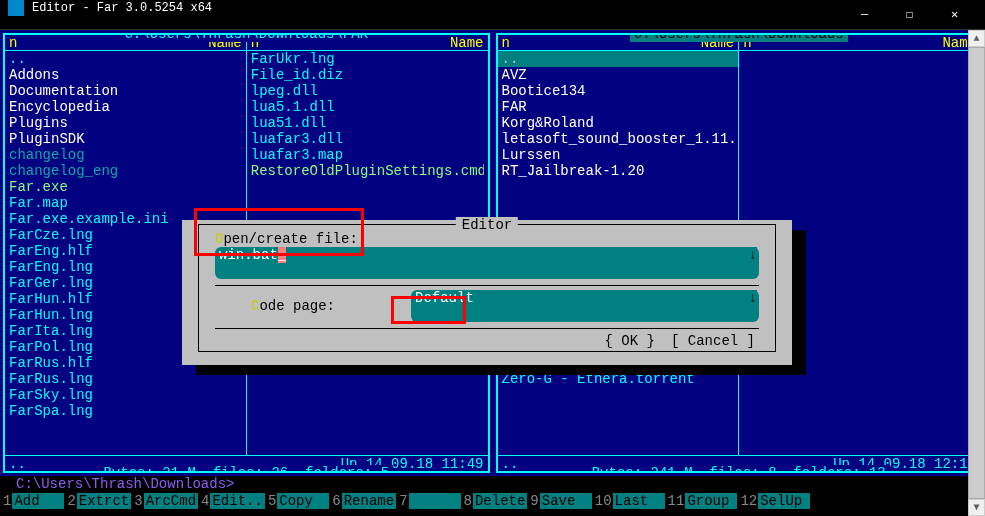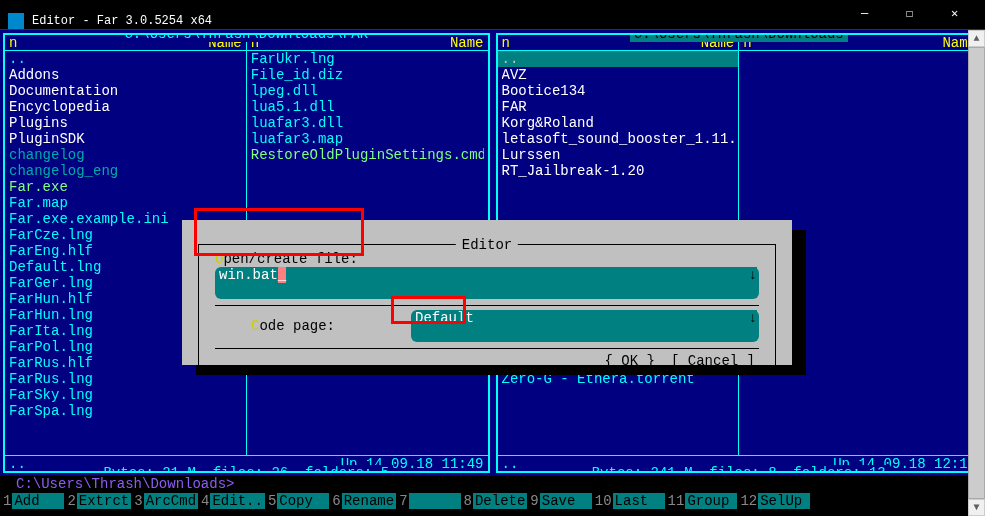--- a/index.html
+++ b/index.html
@@ -12,21 +12,21 @@
     height: 516px;
     overflow: hidden;
     color: #00ffff;
     position: relative;
   }
   .titlebar {
     background: #000;
     color: #fff;
     height: 30px;
     display: flex;
-    align-items: flex-end;
+    align-items: flex-start;
     padding: 0 8px;
     border-bottom: 1px solid #333;
   }
   .titlebar .icon { 
     width:16px; height:16px; 
     background:#0088cc;
     margin-right:8px;
     display:inline-block;
   }
   .titlebar .title { flex:1; font-size:12px; }
@@ -155,21 +155,21 @@
     left:196px; top:200px;
     width:610px; height:145px;
     background:#000;
   }
   .dialog {
     position:absolute;
     left:182px; top:190px;
     width:610px; height:145px;
     background:#c0c0c0;
     color:#000;
-    padding:24px 16px;
+    padding:4px 16px;
   }
   .dialog-border {
     border:1px solid #000;
     height:128px;
     padding:6px 16px;
     position:relative;
   }
   .dialog-title {
     position:absolute;
     top:-8px; left:50%;
@@ -238,21 +238,21 @@
             <div class="file-item c-white">Encyclopedia</div>
             <div class="file-item c-white">Plugins</div>
             <div class="file-item c-white">PluginSDK</div>
             <div class="file-item c-teal">changelog</div>
             <div class="file-item c-teal">changelog_eng</div>
             <div class="file-item c-lgreen">Far.exe</div>
             <div class="file-item c-cyan">Far.map</div>
             <div class="file-item c-cyan">Far.exe.example.ini</div>
             <div class="file-item c-cyan">FarCze.lng</div>
             <div class="file-item c-cyan">FarEng.hlf</div>
-            <div class="file-item c-cyan">Default.lng</div>
+            <div class="file-item c-cyan">FarEng.lng</div>
             <div class="file-item c-cyan">FarGer.lng</div>
             <div class="file-item c-cyan">FarHun.hlf</div>
             <div class="file-item c-cyan">FarHun.lng</div>
             <div class="file-item c-cyan">FarIta.lng</div>
             <div class="file-item c-cyan">FarPol.lng</div>
             <div class="file-item c-cyan">FarRus.hlf</div>
             <div class="file-item c-cyan">FarRus.lng</div>
             <div class="file-item c-cyan">FarSky.lng</div>
             <div class="file-item c-cyan">FarSpa.lng</div>
           </div>
@@ -260,20 +260,21 @@
       <div class="column">
         <div class="col-header">
           <span>n</span>
             <span>Name</span>
         </div>
         <div class="col-body" id="left-col2">
             <div class="file-item c-cyan">FarUkr.lng</div>
             <div class="file-item c-cyan">File_id.diz</div>
             <div class="file-item c-cyan">lpeg.dll</div>
             <div class="file-item c-cyan">lua5.1.dll</div>
+            <div class="file-item c-cyan">lua51.dll</div>
             <div class="file-item c-cyan">luafar3.dll</div>
             <div class="file-item c-cyan">luafar3.map</div>
             <div class="file-item c-lgreen">RestoreOldPluginSettings.cmd</div>
           </div>
       </div>
     </div>
     <div class="panel-footer">
       <span>..</span>
       <span>Up  14.09.18 11:49</span>
     </div>

